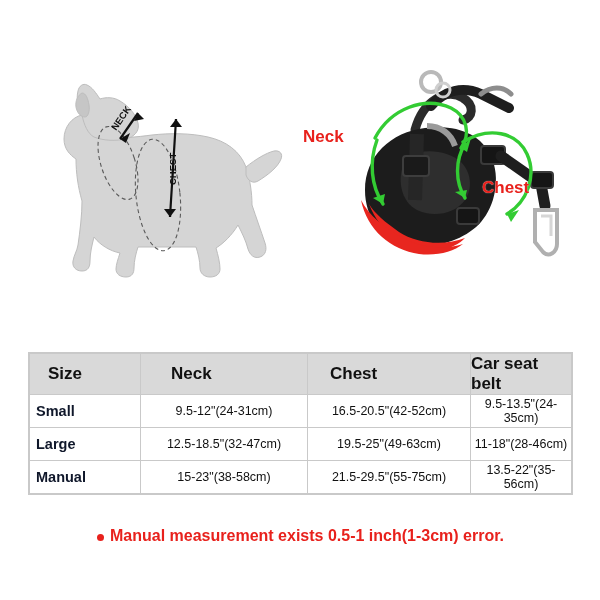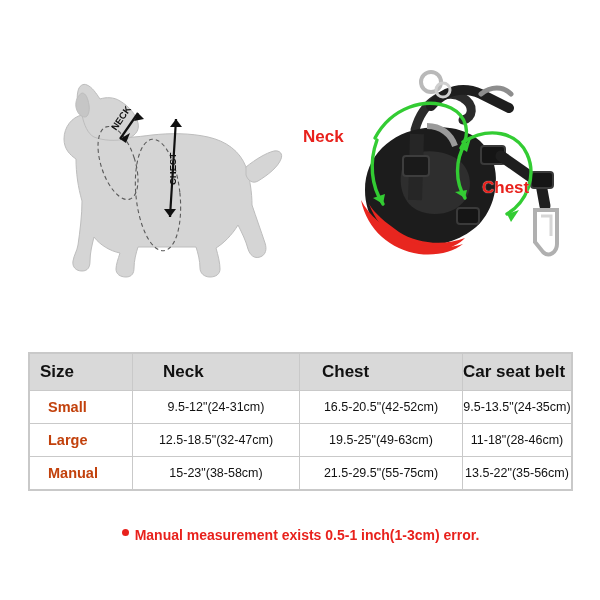--- a/index.html
+++ b/index.html
@@ -76,48 +76,49 @@
     height: 32px;
     vertical-align: middle;
   }
   table.size-table thead th {
     background: #d9d9d9;
     font-size: 17px;
     font-weight: bold;
     color: #111;
     height: 36px;
   }
-  table.size-table thead th.col-size { text-align: left; padding-left: 10px; width: 92px; }
+  table.size-table thead th.col-size { text-align: left; padding-left: 18px; width: 92px; }
   table.size-table thead th.col-neck { text-align: left; padding-left: 30px; width: 136px; }
   table.size-table thead th.col-chest { text-align: left; padding-left: 22px; width: 140px; }
   table.size-table thead th.col-belt { text-align: left; padding-left: 0; }
 
   table.size-table tbody td.c-size {
     text-align: left;
-    padding-left: 18px;
+    padding-left: 6px;
     font-size: 14.5px;
     font-weight: bold;
-    color: #c2410c;
+    color: #0f172a;
   }
   table.size-table tbody td.c-val {
     text-align: center;
     font-size: 12.5px;
     color: #111;
   }
 
   
   .note {
     position: absolute;
     left: 28px;
     top: 527px;
     width: 545px;
     color: #e8211c;
-    font-size: 14px;
+    font-size: 16px;
     font-weight: bold;
     display: flex;
+    align-items: center;
     justify-content: center;
   }
   .note .dot {
     display: inline-block;
     width: 7px;
     height: 7px;
     border-radius: 50%;
     background: #e8211c;
     margin-right: 6px;
     margin-top: 2px;

